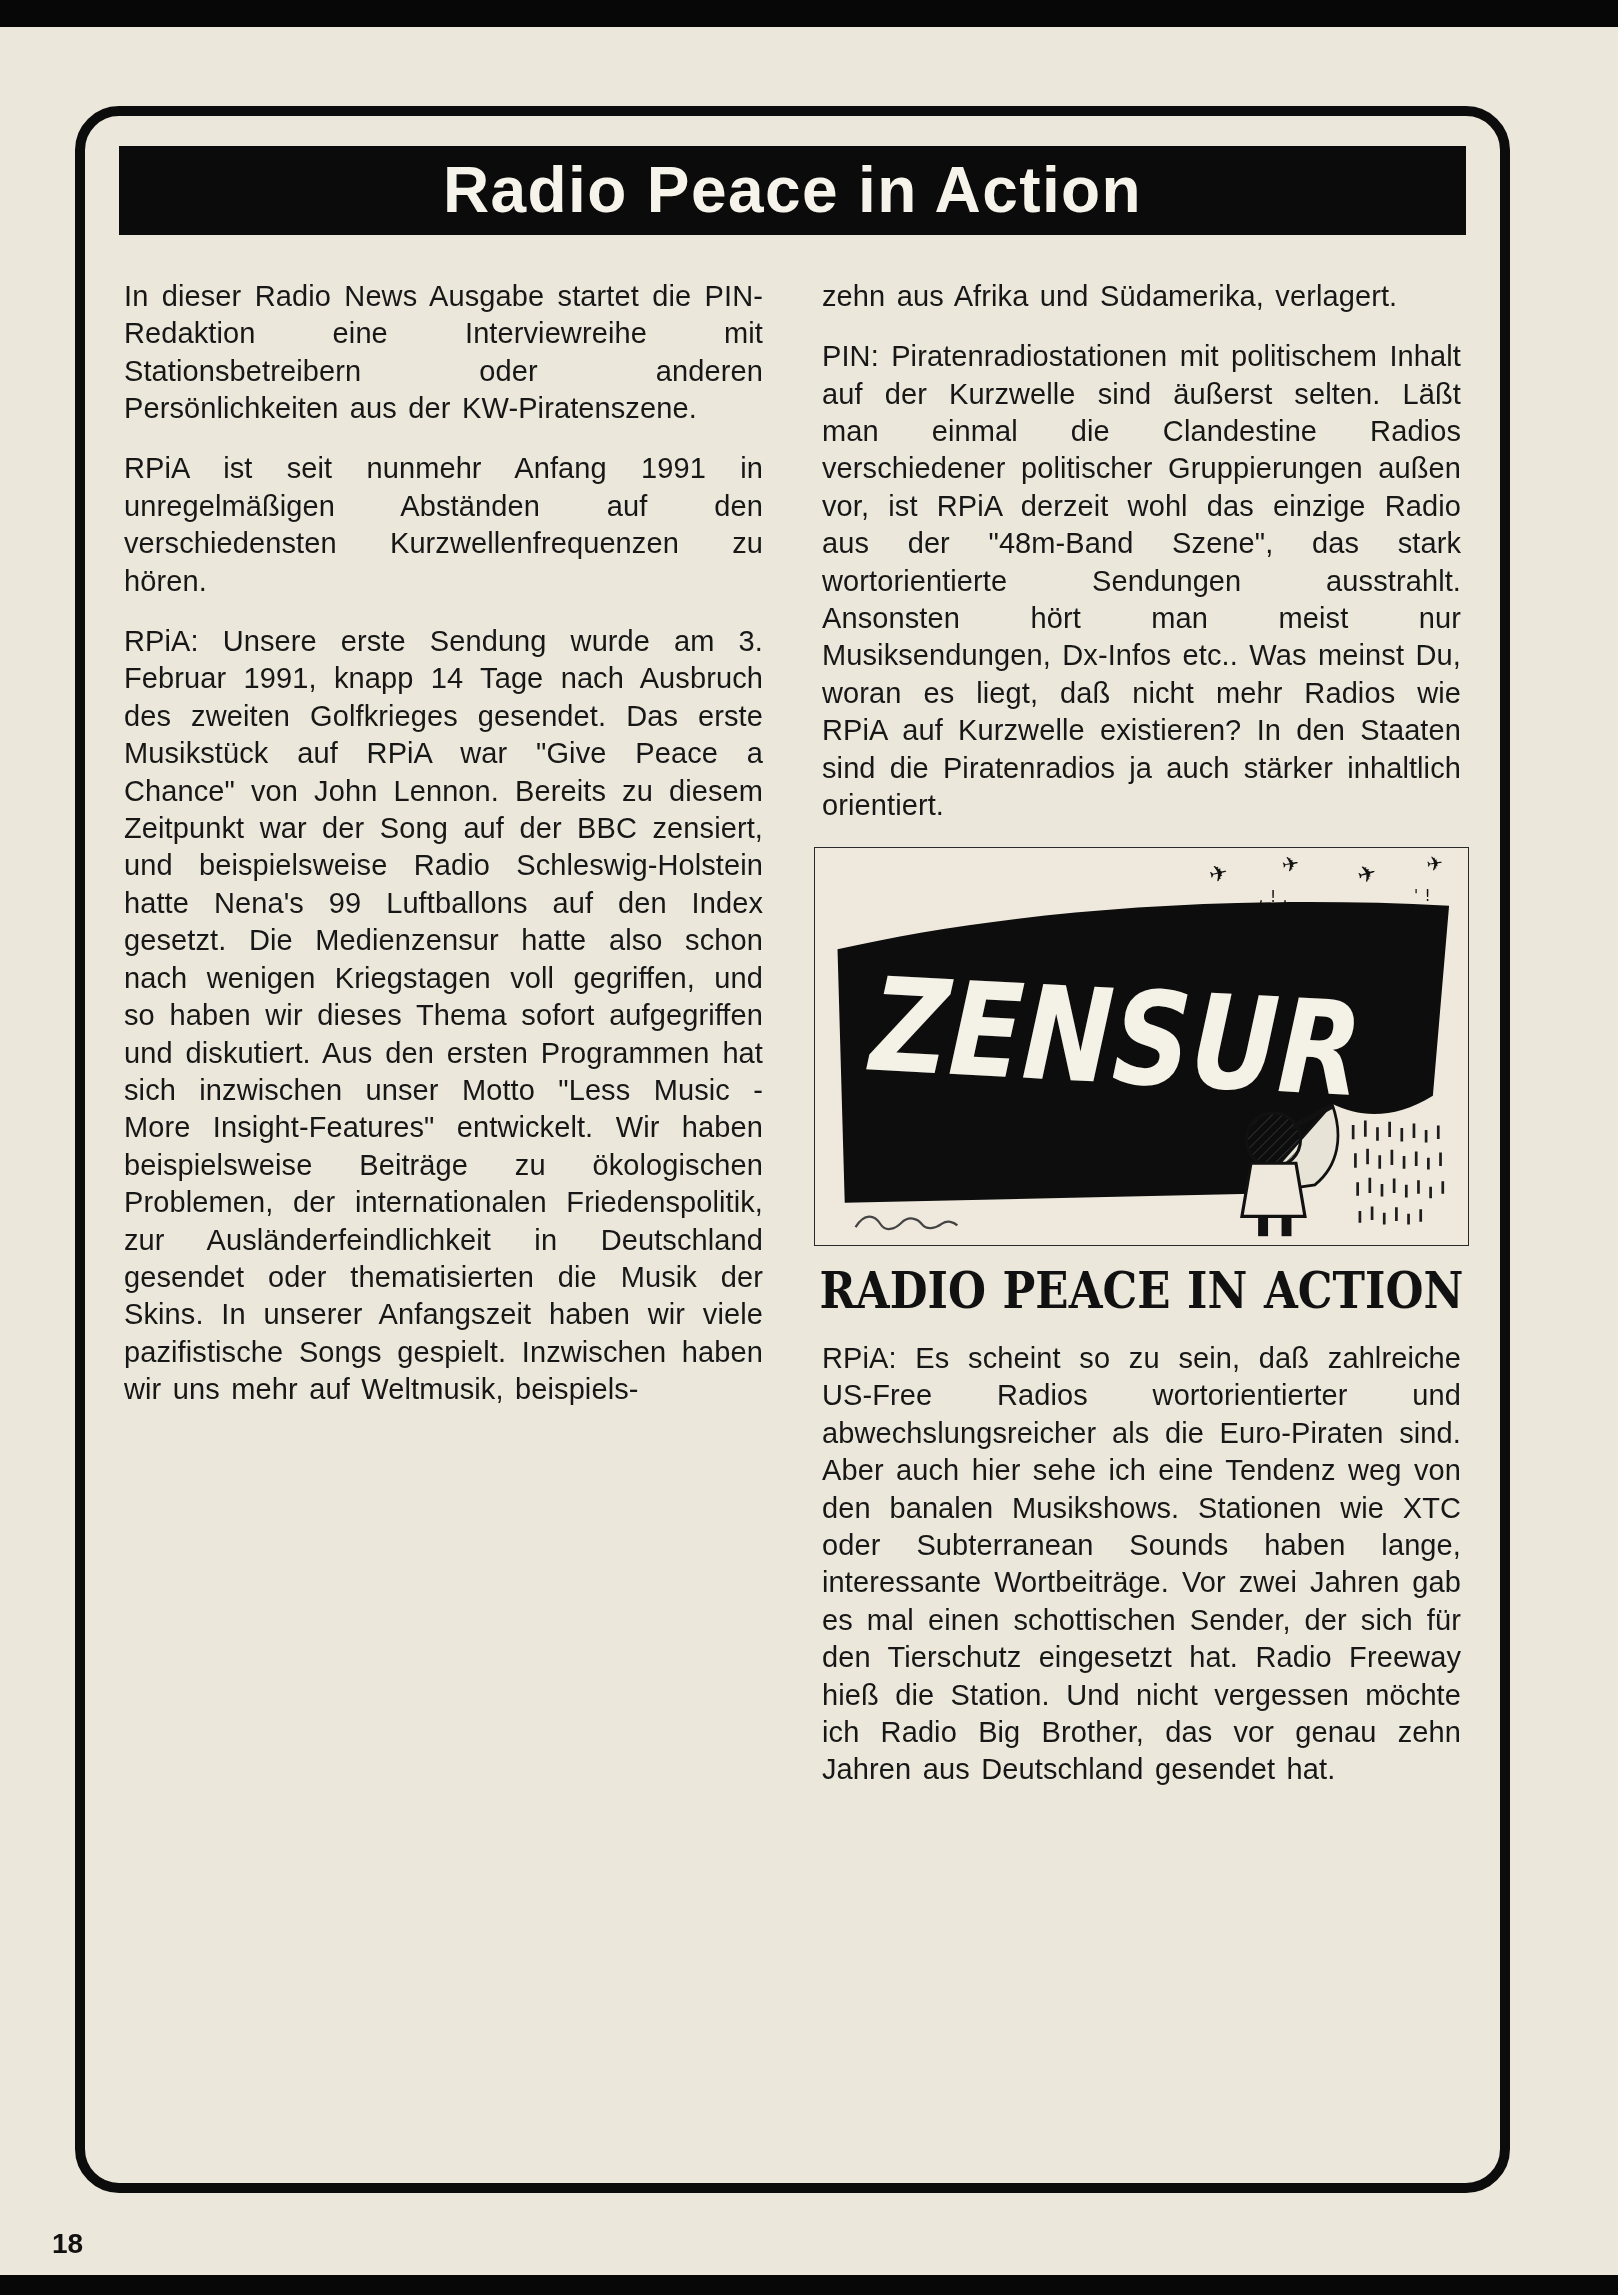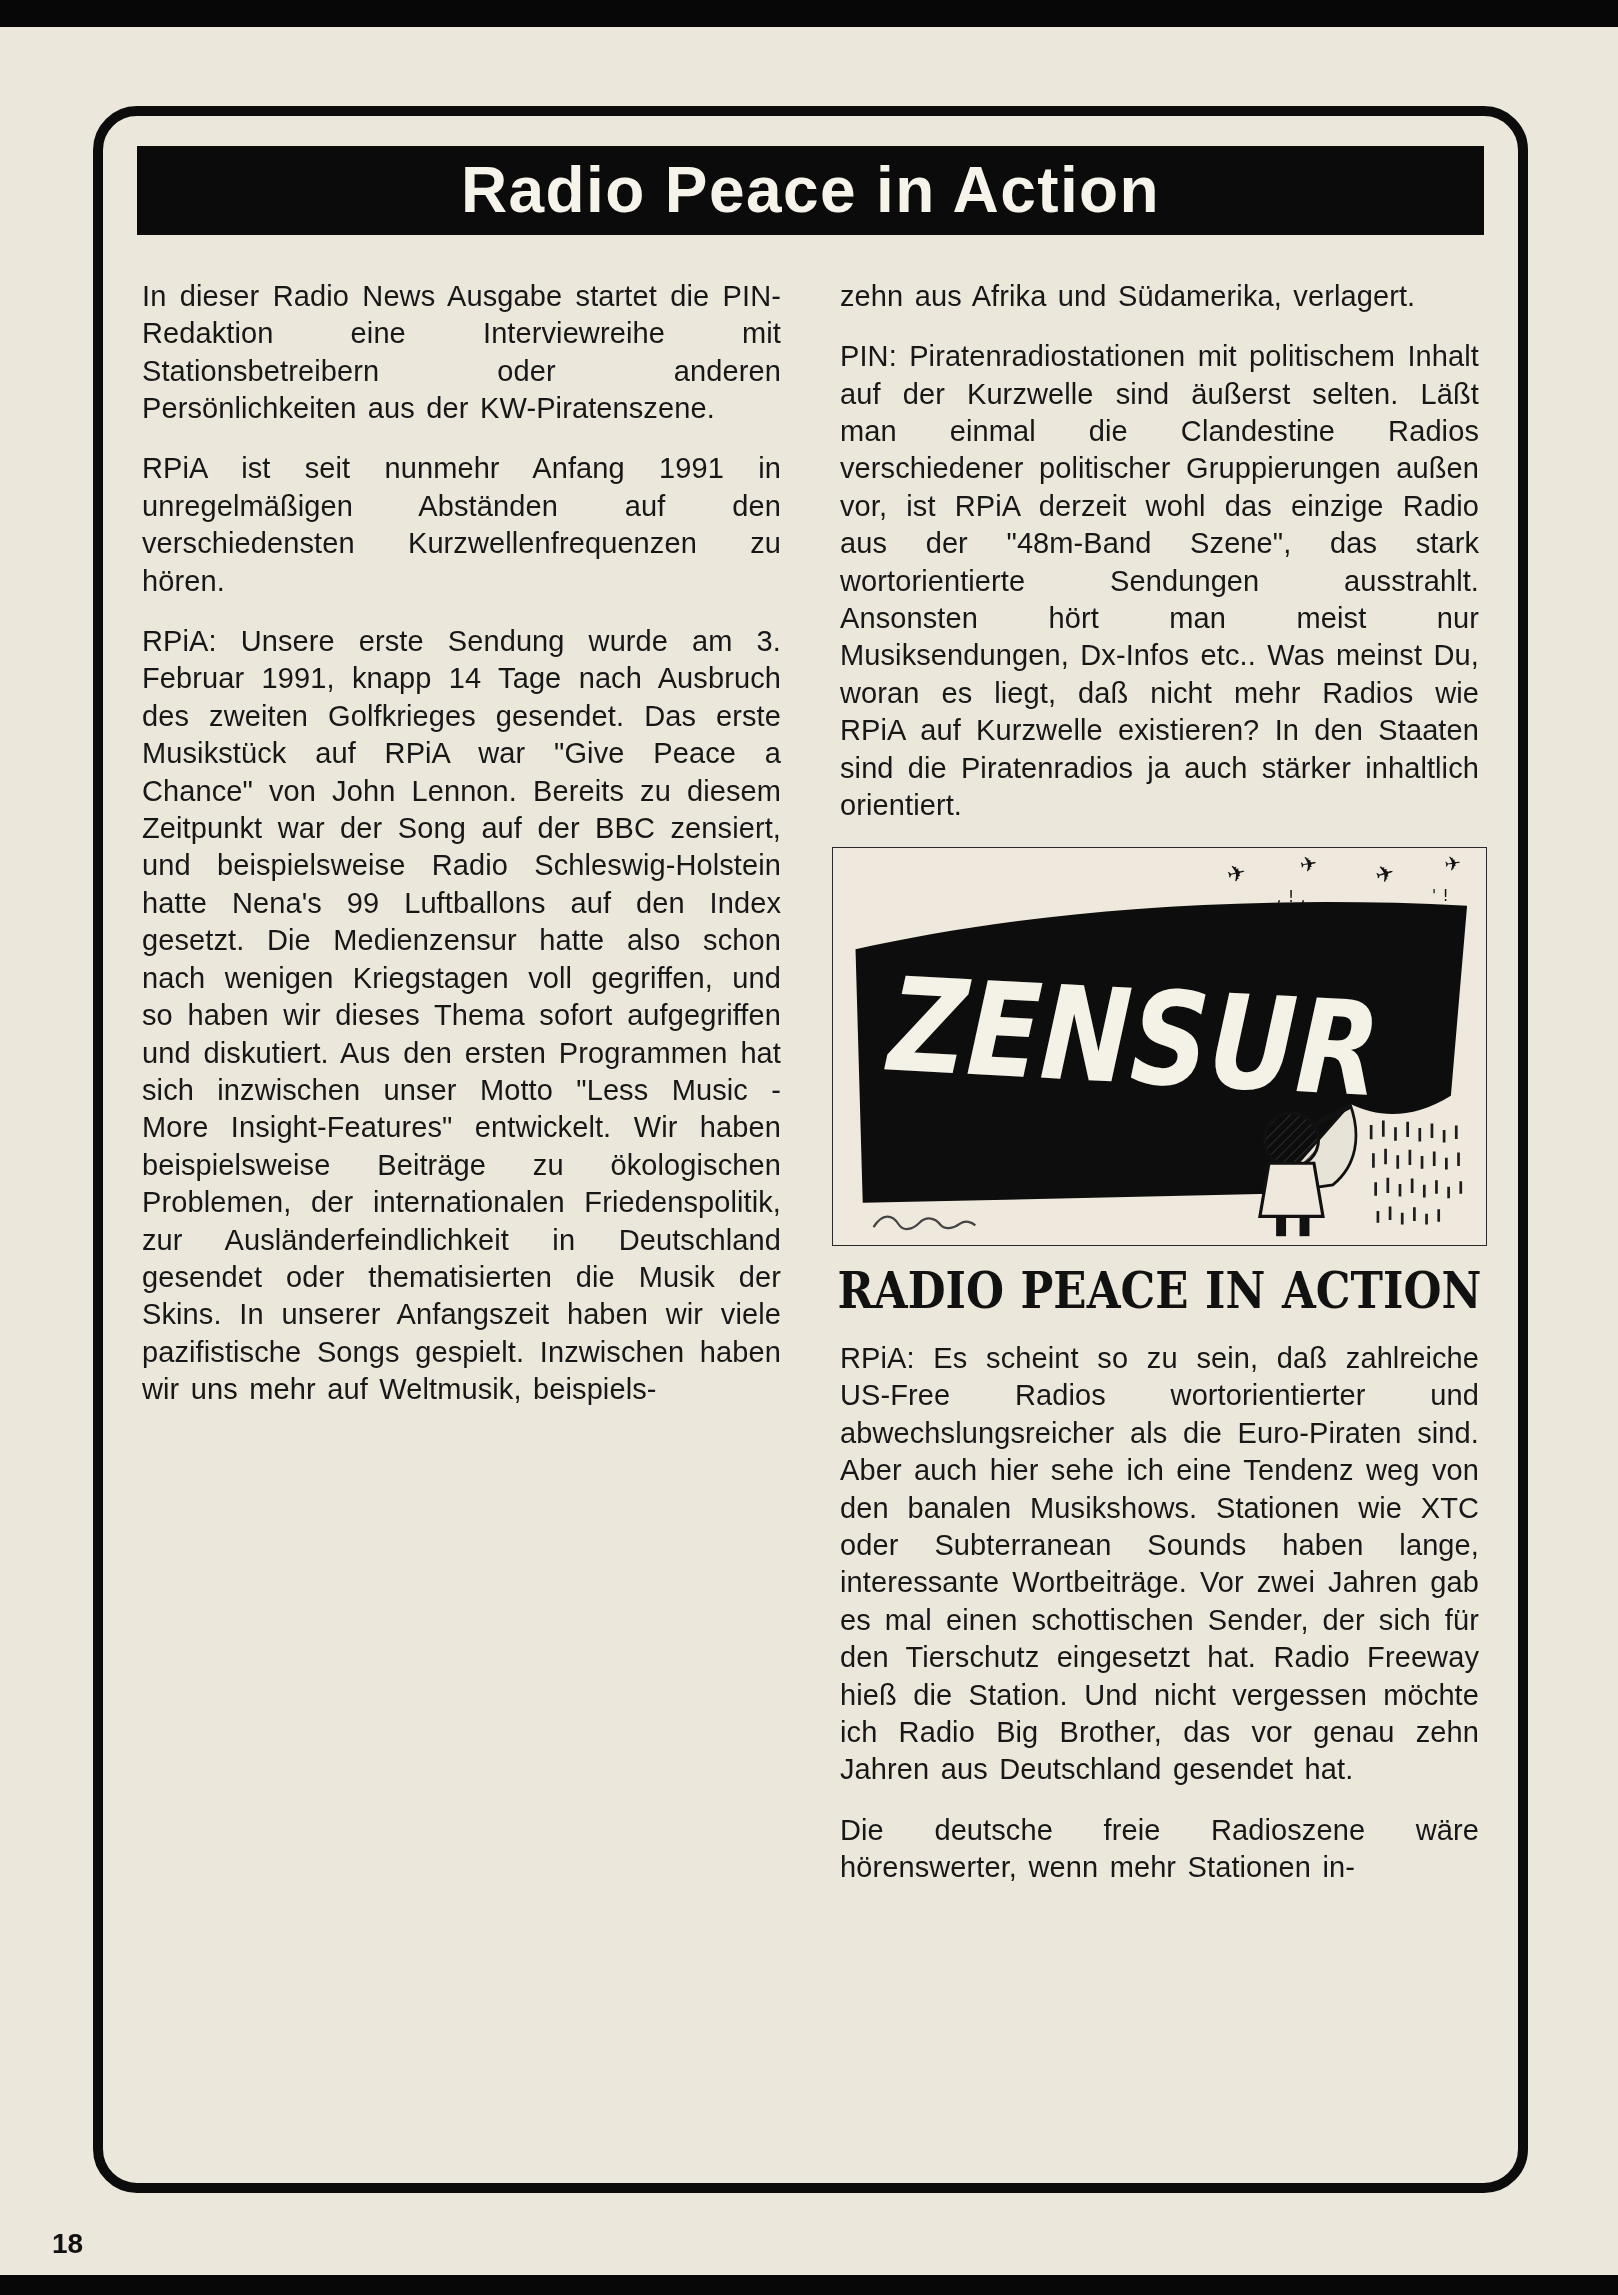--- a/index.html
+++ b/index.html
@@ -7,21 +7,21 @@
     position:relative;
     width:1618px;height:2295px;
     background:#ebe7da;
     font-family:"Liberation Sans",sans-serif;
     overflow:hidden;
   }
   .scan-strip{position:absolute;left:0;width:100%;background:#070707;}
   .scan-strip.top{top:0;height:27px;}
   .scan-strip.bottom{bottom:0;height:20.5px;}
   .frame{
-    position:absolute;left:93px;top:106px;
+    position:absolute;left:75px;top:106px;
     width:1435px;height:2087px;
     border:10.2px solid #0c0c0c;border-radius:44px;
     box-sizing:border-box;
     padding:27px 31px 14px;
     overflow:hidden;
   }
   .header-bar{
     height:89px;background:#0b0b0b;
     display:flex;align-items:center;justify-content:center;
     margin:2.8px 2.8px 43px;
@@ -120,21 +120,20 @@
           </svg>
         </figure>
 
         <div class="fig-heading">
           <svg viewBox="0 0 1450 140" xmlns="http://www.w3.org/2000/svg" style="font-size:62px">
             <text x="12" y="106" font-size="112" font-weight="bold" font-family="'DejaVu Serif',serif" fill="#111" textLength="1426" lengthAdjust="spacingAndGlyphs">RADIO PEACE IN ACTION</text>
           </svg>
         </div>
 
         <p>RPiA: Es scheint so zu sein, daß zahlreiche US-Free Radios wortorientierter und abwechslungsreicher als die Euro-Piraten sind. Aber auch hier sehe ich eine Tendenz weg von den banalen Musikshows. Stationen wie XTC oder Subterranean Sounds haben lange, interessante Wortbeiträge. Vor zwei Jahren gab es mal einen schottischen Sender, der sich für den Tierschutz eingesetzt hat. Radio Freeway hieß die Station. Und nicht vergessen möchte ich Radio Big Brother, das vor genau zehn Jahren aus Deutschland gesendet hat.</p>
-        <p>Die deutsche freie Radioszene wäre hörenswerter, wenn mehr Stationen in-</p>
       </div>
 
     </div>
   </div>
 
   <div class="page-number">18</div>
 
   <div class="scan-strip bottom"></div>
 
 </div>

